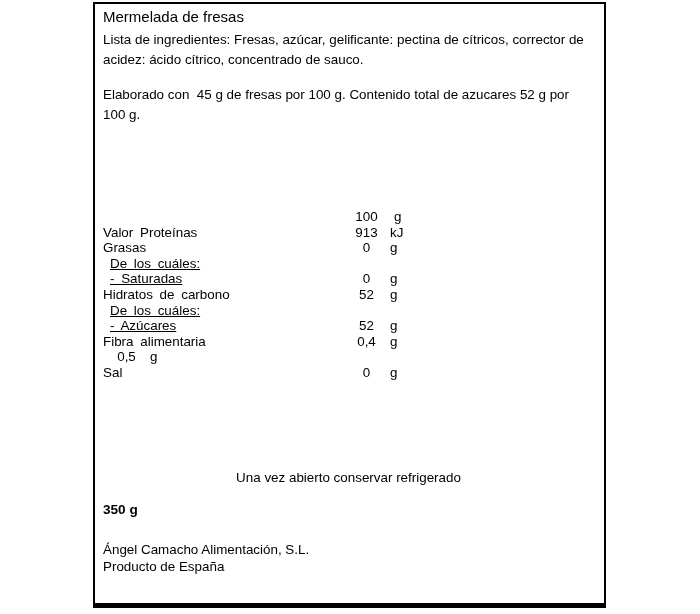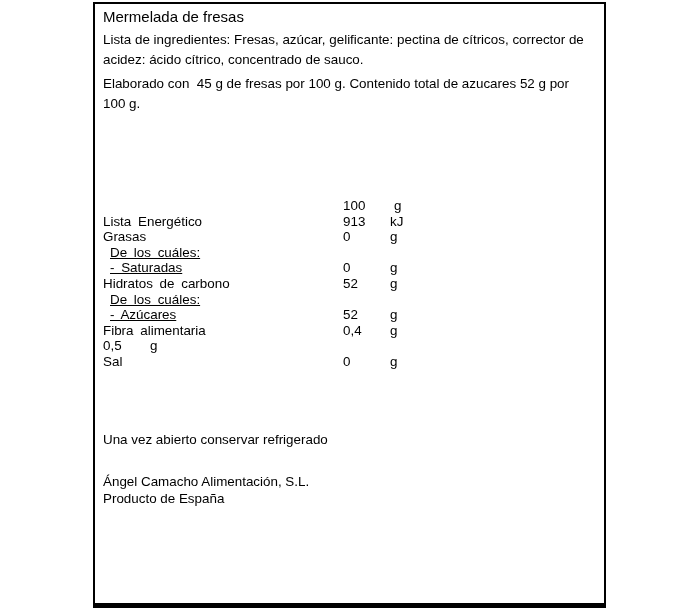--- a/index.html
+++ b/index.html
@@ -38,29 +38,29 @@
     margin: 1px 0 0 0;
     white-space: pre-wrap;
   }
   .para {
     font-size: 13.4px;
     line-height: 20px;
     margin: 0;
     white-space: pre-wrap;
   }
   .ingredients { margin-top: 4px; }
-  .composition { margin-top: 4px; }
+  .composition { margin-top: 15px; }
   .nutrition { margin-top: 84px; font-size: 13.4px; line-height: 15.6px; }
   .ntr { display: flex; }
   .ntr .lbl { width: 240px; word-spacing: 3px; box-sizing: border-box; }
   .ntr .lbl.ind { padding-left: 7px; text-decoration: underline; }
-  .ntr .num { width: 47px; text-align: left; white-space: nowrap; }
+  .ntr .num { width: 47px; text-align: center; white-space: nowrap; }
   .ntr .unit { text-align: left; }
   .ntr.hdr .unit { padding-left: 4px; }
-  .storage { margin-top: 60px; }
+  .storage { margin-top: 87px; text-align: center; }
   .weight {
     margin-top: 14px;
     font-size: 13.6px;
     font-weight: bold;
     line-height: 16px;
     white-space: pre-wrap;
   }
   .maker { margin-top: 23px; font-size: 13.4px; line-height: 17px; }
   .maker .name { font-weight: normal; }
   .maker div { white-space: pre-wrap; }
@@ -77,21 +77,21 @@
 
     <p class="para composition">Elaborado con  45 g de fresas por 100 g. Contenido total de azucares 52 g por 100 g.</p>
 
     <div class="nutrition">
       <div class="ntr hdr">
         <div class="lbl"></div>
         <div class="num">100</div>
         <div class="unit">g</div>
       </div>
       <div class="ntr">
-        <div class="lbl">Lista Energético</div>
+        <div class="lbl">Valor Proteínas</div>
         <div class="num">913</div>
         <div class="unit">kJ</div>
       </div>
       <div class="ntr">
         <div class="lbl">Grasas</div>
         <div class="num">0</div>
         <div class="unit">g</div>
       </div>
       <div class="ntr">
         <div class="lbl ind">De los cuáles:</div>
@@ -129,20 +129,21 @@
       </div>
       <div class="ntr">
         <div class="lbl">Sal</div>
         <div class="num">0</div>
         <div class="unit">g</div>
       </div>
     </div>
 
     <p class="para storage">Una vez abierto conservar refrigerado</p>
 
+    <div class="weight">350 g</div>
 
     <div class="maker">
       <div class="name">Ángel Camacho Alimentación, S.L.</div>
       <div>Producto de España</div>
     </div>
 
   </div>
 </div>
 
 </body></html>

